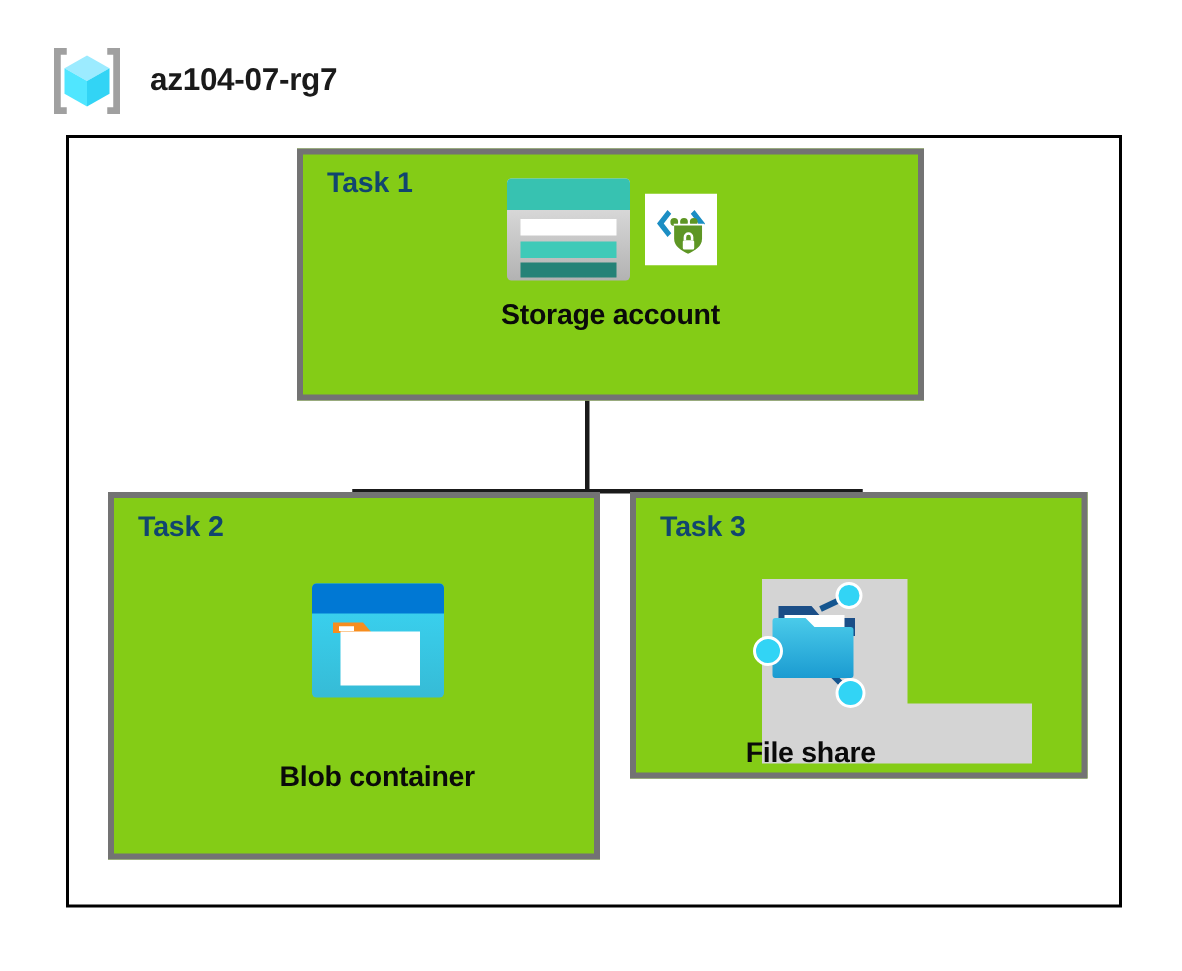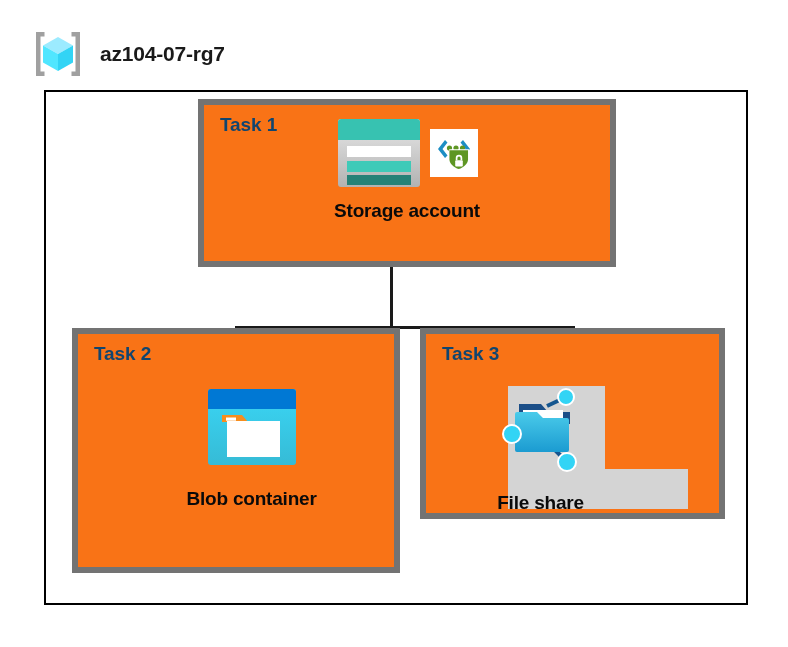--- a/index.html
+++ b/index.html
@@ -42,22 +42,22 @@
     width: 704px;
     height: 515px;
     border: 2px solid #000000;
     box-sizing: border-box;
     background: #ffffff;
   }
 
   
   .task-box {
     position: absolute;
-    background: #f97316;
-    border: 6px solid #737373;
+    background: #84cc16;
+    border: 4px solid #737373;
     box-sizing: border-box;
   }
   #task1-box { left: 198px; top: 99px;  width: 418px; height: 168px; }
   #task2-box { left: 72px;  top: 328px; width: 328px; height: 245px; }
   #task3-box { left: 420px; top: 328px; width: 305px; height: 191px; }
 
   .task-label {
     position: absolute;
     left: 16px;
     top: 9px;
@@ -85,21 +85,21 @@
   #node-storage { left: 198px; top: 116px; width: 418px; }
   #node-storage .icon-row {
     display: flex;
     align-items: center;
     justify-content: center;
     gap: 8px;
     height: 74px;
   }
   #node-storage .node-caption { margin-top: 10px; }
 
-  #node-blob { left: 72px; top: 388px; width: 359px; }
+  #node-blob { left: 72px; top: 388px; width: 359px; gap: 20px; }
   #node-blob .node-caption { margin-top: 22px; }
 
   #node-fileshare { left: 420px; top: 386px; width: 241px; }
   #node-fileshare .node-caption { margin-top: 16px; }
 
   
   #fileshare-icon-highlight {
     position: absolute;
     left: 508px;
     top: 386px;

